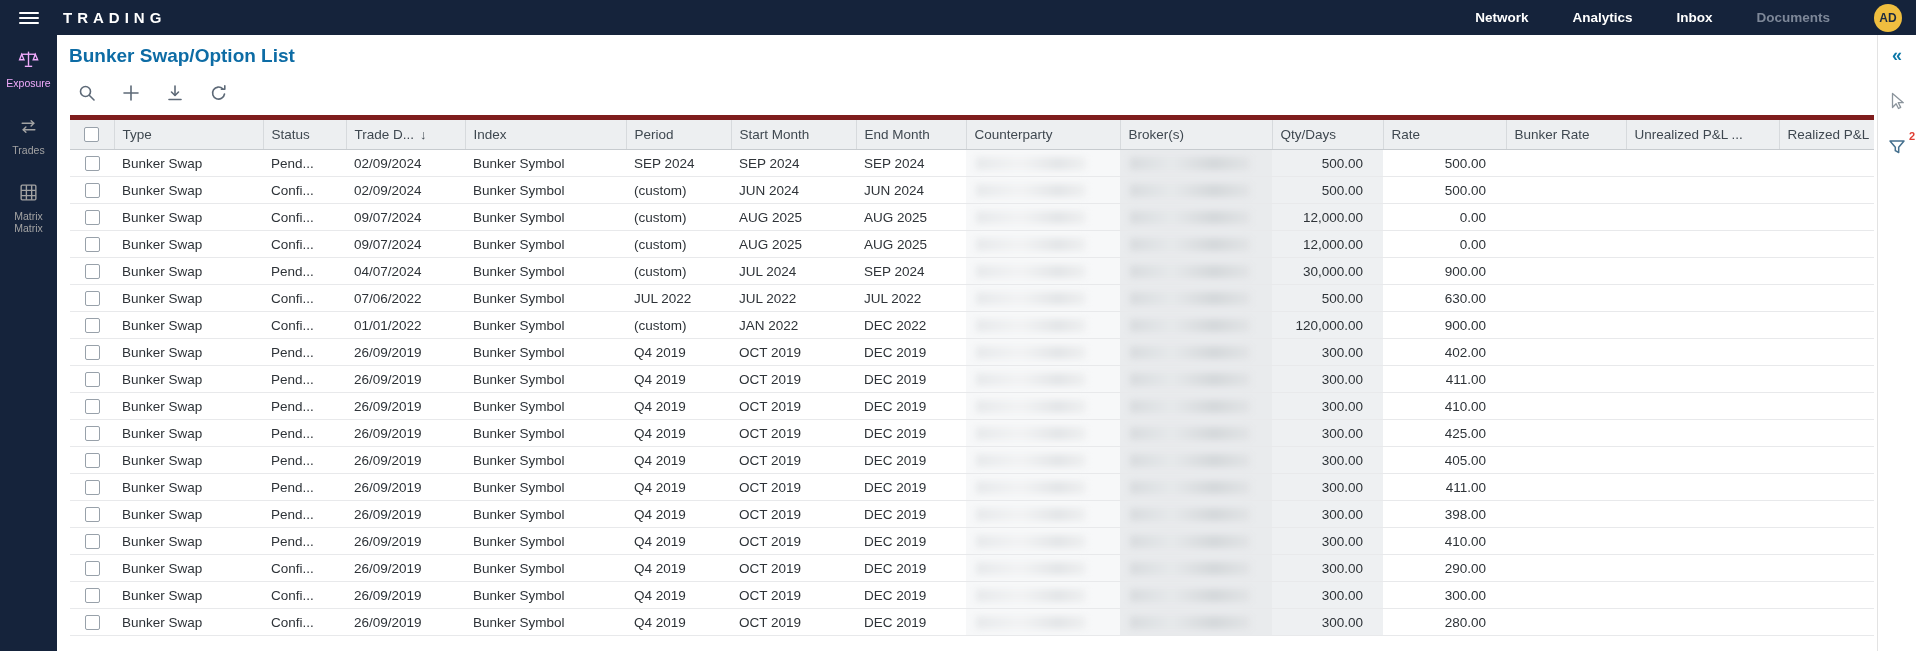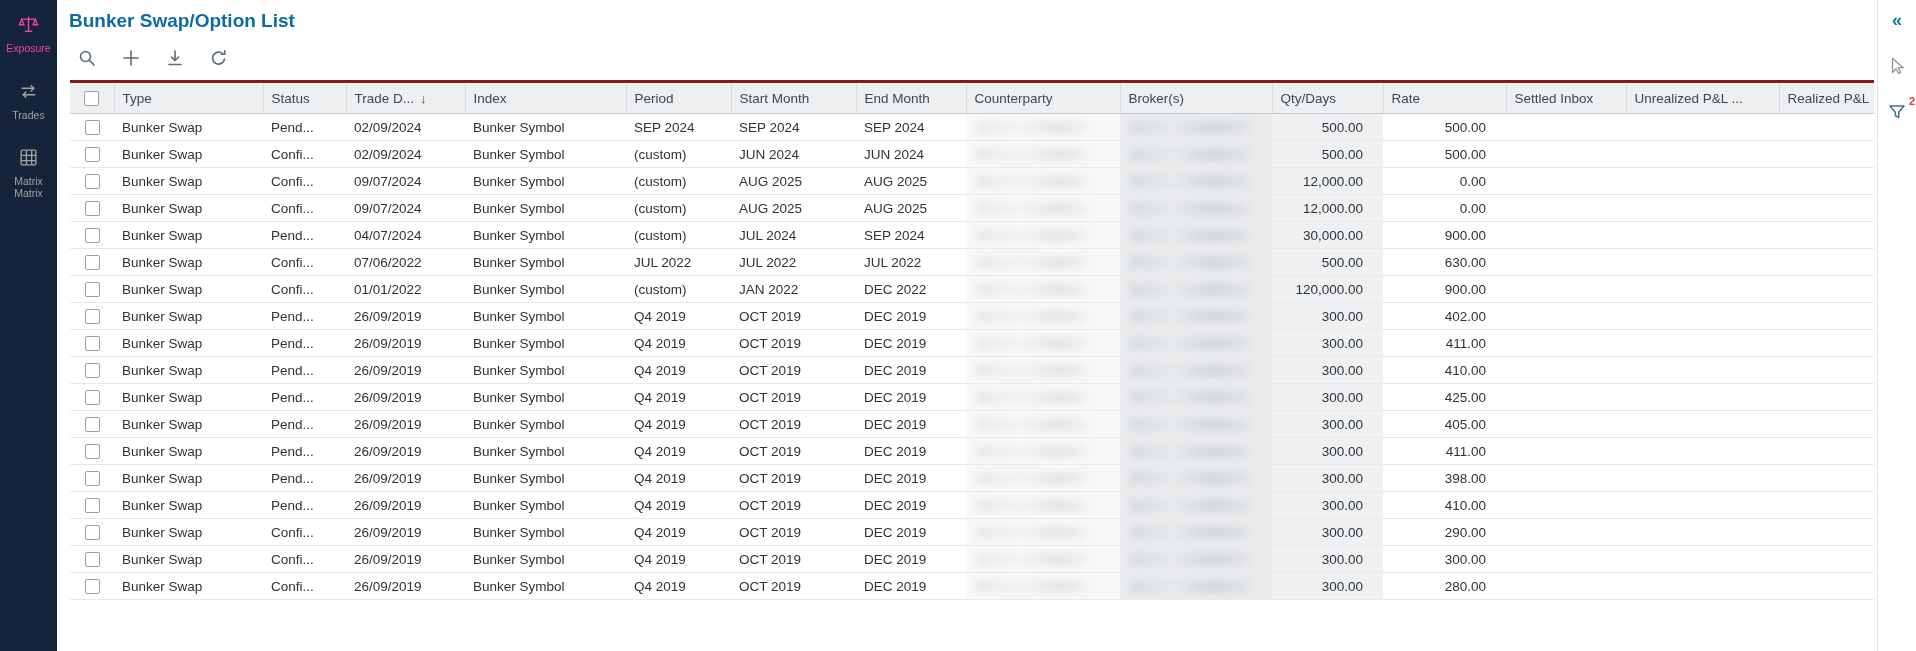--- a/index.html
+++ b/index.html
@@ -18,40 +18,40 @@
   .topnav .nav-item.disabled { color:#7d8798; }
   .avatar { width:28px; height:28px; border-radius:50%; background:#EFBE3F; color:#1b2940;
     font-size:12px; font-weight:bold; display:flex; align-items:center; justify-content:center; cursor:pointer; }
 
   
   .body { flex:1; display:flex; overflow:hidden; }
   .left-sidebar { width:57px; background:#15233B; flex:0 0 57px; display:flex;
     flex-direction:column; align-items:center; padding-top:14px; gap:26px; }
   .side-item { display:flex; flex-direction:column; align-items:center; gap:4px;
     color:#a3a3a3; cursor:pointer; width:100%; text-align:center; }
-  .side-item.active { color:#ec4899; }
+  .side-item.active { color:#f0abfc; }
   .side-item svg { width:21px; height:21px; }
   .side-item .side-label { font-size:10.5px; line-height:11.5px; padding:0 2px; }
 
   main { flex:1; background:#fff; overflow:hidden; padding-top:10px; }
   .page-title { color:#0d6ca5; font-size:19px; font-weight:bold; margin-left:12px; }
   .toolbar { display:flex; align-items:center; gap:20px; margin:14px 0 0 18px; }
   .tool-btn { width:24px; height:24px; display:flex; align-items:center; justify-content:center;
     cursor:pointer; color:#5d6977; }
   .tool-btn svg { width:20px; height:20px; }
   .tabs { display:flex; align-items:center; margin:16px 0 0 20px; gap:40px; }
   .tab { font-size:13px; letter-spacing:1.2px; color:#7b8794; font-weight:bold; cursor:pointer; padding-bottom:4px; }
   .tab-add { color:#7b8794; cursor:pointer; display:flex; align-items:center; }
   .tab-add svg { width:16px; height:16px; }
 
   
   .table-wrap { margin:10px 0 0 13px; }
   table { border-collapse:collapse; table-layout:fixed; width:1804px; font-size:13.5px; }
   thead th { background:#edeff1; height:32px; text-align:left; font-weight:normal;
-    color:#3f4850; padding:0 8px; border-top:3px solid #7f1d1d; border-bottom:1px solid #c7cbcf;
+    color:#3f4850; padding:0 8px; border-top:5px solid #7f1d1d; border-bottom:1px solid #c7cbcf;
     border-right:1px solid #d7dadd; white-space:nowrap; overflow:hidden; cursor:pointer; }
   thead th:last-child { border-right:none; }
   .sort-arrow { margin-left:6px; font-size:13px; color:#3f4850; }
   tbody td { height:27px; padding:0 8px; color:#2e3338; border-bottom:1px solid #e8e9eb;
     white-space:nowrap; overflow:hidden; }
   tbody td.num { text-align:right; padding-right:20px; }
   .cb-cell { text-align:center; padding:0 !important; }
   .cb { appearance:none; -webkit-appearance:none; width:15px; height:15px; border:1px solid #98a1aa;
     border-radius:2px; background:#fff; margin:0; vertical-align:middle; cursor:pointer; }
   td[data-name="cell-qty"] { background:#eef0f2; }
@@ -68,20 +68,37 @@
     width:24px; height:24px; }
   .collapse-glyph { color:#0e78a8; font-size:18px; font-weight:bold; line-height:18px; }
   .rail-btn svg { width:20px; height:20px; }
   .filter-badge { position:absolute; top:-5px; right:-6px; color:#E03C31; font-size:11px; font-weight:bold; }
 </style>
 </head>
 <body>
 
 <div class="app" data-name="app-window">
 
+  <header class="topbar" data-name="top-bar">
+    <div class="hamburger" data-name="menu-button">
+      <span class="bars" data-name="hamburger-icon">
+          <div></div>
+          <div></div>
+          <div></div>
+        </span>
+    </div>
+    <div class="brand" data-name="app-brand">TRADING</div>
+    <nav class="topnav" data-name="top-nav">
+      <span class="nav-item" data-name="nav-network">Network</span>
+      <span class="nav-item" data-name="nav-analytics">Analytics</span>
+      <span class="nav-item" data-name="nav-inbox">Inbox</span>
+      <span class="nav-item disabled" data-name="nav-documents">Documents</span>
+      <span class="avatar" data-name="user-avatar">AD</span>
+    </nav>
+  </header>
 
   <div class="body">
 
     <aside class="left-sidebar" data-name="left-sidebar">
       <div class="side-item active" data-name="sidebar-item-exposure">
         <span data-name="scales-icon">
           <svg viewBox="0 0 20 20" fill="none" stroke="currentColor" stroke-width="1.3">
             <path d="M10 2.5v13.5"></path>
               <path d="M6.5 16.5h7"></path>
               <path d="M3.5 5h13"></path>
@@ -170,21 +187,21 @@
                 <th data-name="column-header-status"><span data-name="column-label">Status</span></th>
                 <th data-name="column-header-trade_date"><span data-name="column-label">Trade D...</span><span class="sort-arrow" data-name="sort-desc-icon">↓</span></th>
                 <th data-name="column-header-index"><span data-name="column-label">Index</span></th>
                 <th data-name="column-header-period"><span data-name="column-label">Period</span></th>
                 <th data-name="column-header-start_month"><span data-name="column-label">Start Month</span></th>
                 <th data-name="column-header-end_month"><span data-name="column-label">End Month</span></th>
                 <th data-name="column-header-counterparty"><span data-name="column-label">Counterparty</span></th>
                 <th data-name="column-header-brokers"><span data-name="column-label">Broker(s)</span></th>
                 <th data-name="column-header-qty"><span data-name="column-label">Qty/Days</span></th>
                 <th data-name="column-header-rate"><span data-name="column-label">Rate</span></th>
-                <th data-name="column-header-settled_rate"><span data-name="column-label">Settled Inbox</span></th>
+                <th data-name="column-header-settled_rate"><span data-name="column-label">Bunker Rate</span></th>
                 <th data-name="column-header-unrealized_pl"><span data-name="column-label">Unrealized P&amp;L ...</span></th>
                 <th data-name="column-header-realized_pl"><span data-name="column-label">Realized P&amp;L</span></th>
               </tr>
             </thead>
           <tbody id="table-body">
               <tr data-name="table-row">
                 <td class="cb-cell" data-name="row-select-cell"><input type="checkbox" class="cb" data-name="row-checkbox" style=""></td>
                 <td data-name="cell-type">Bunker Swap</td>
                 <td data-name="cell-status">Pend...</td>
                 <td data-name="cell-trade_date">02/09/2024</td>

